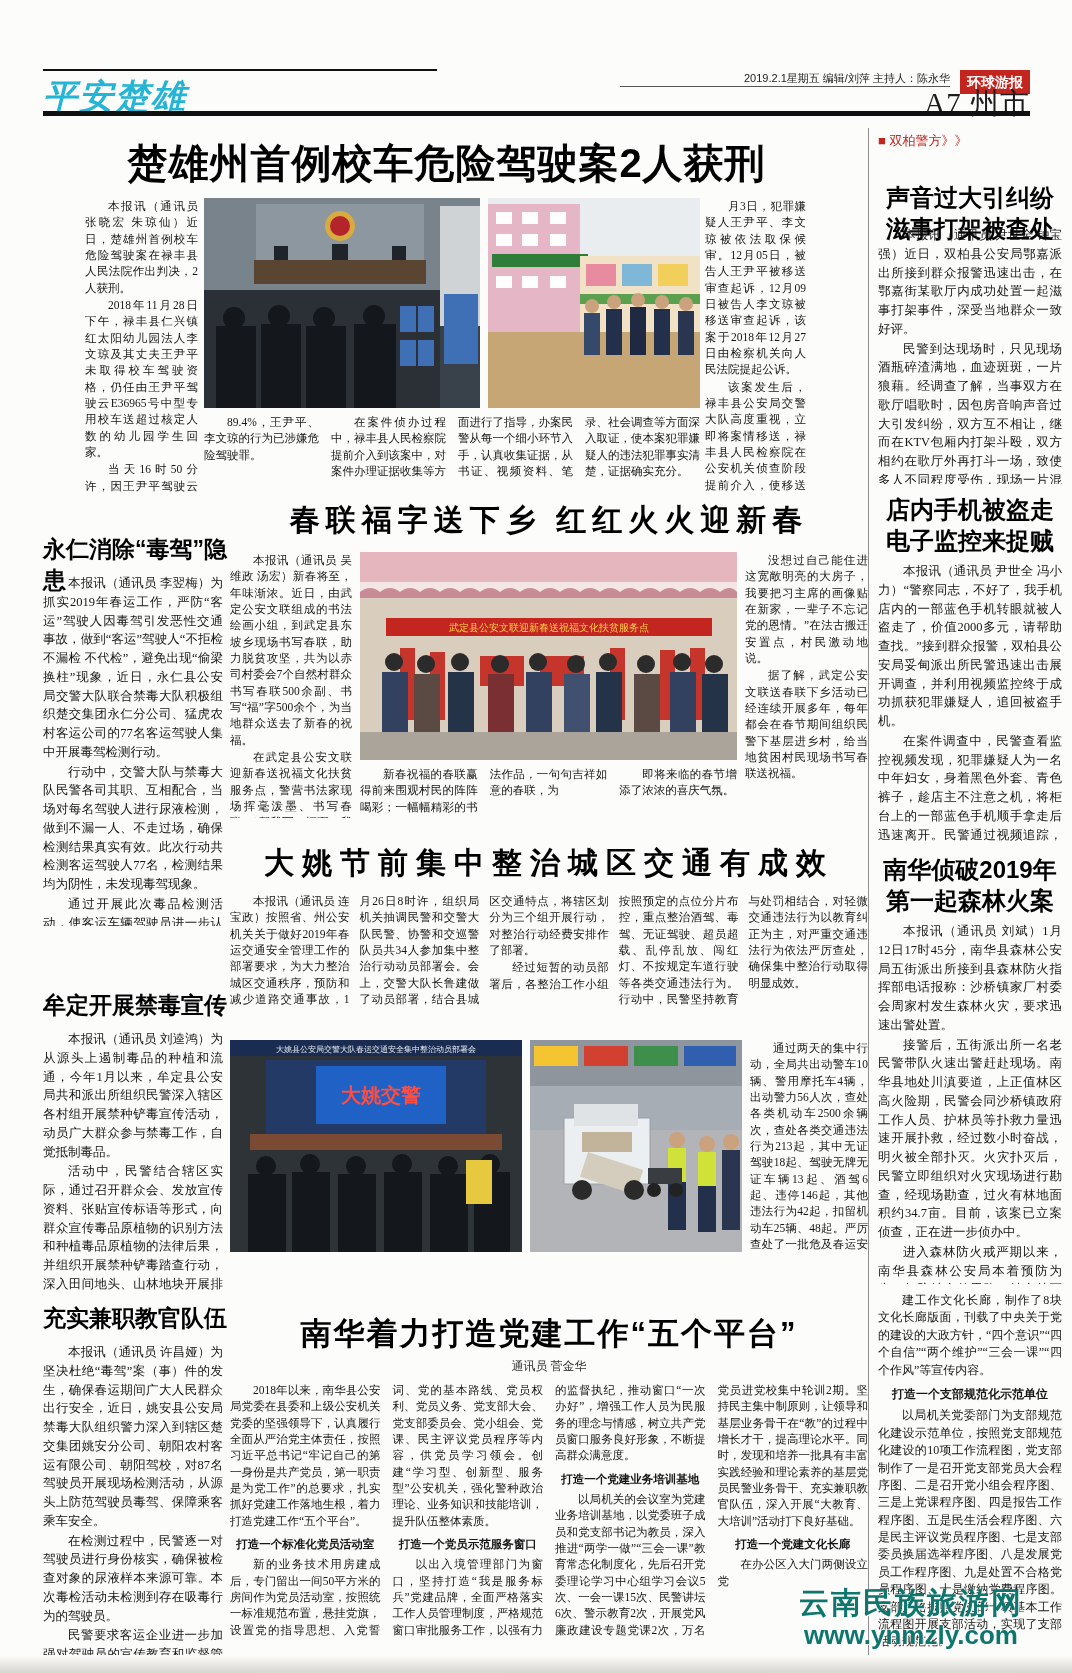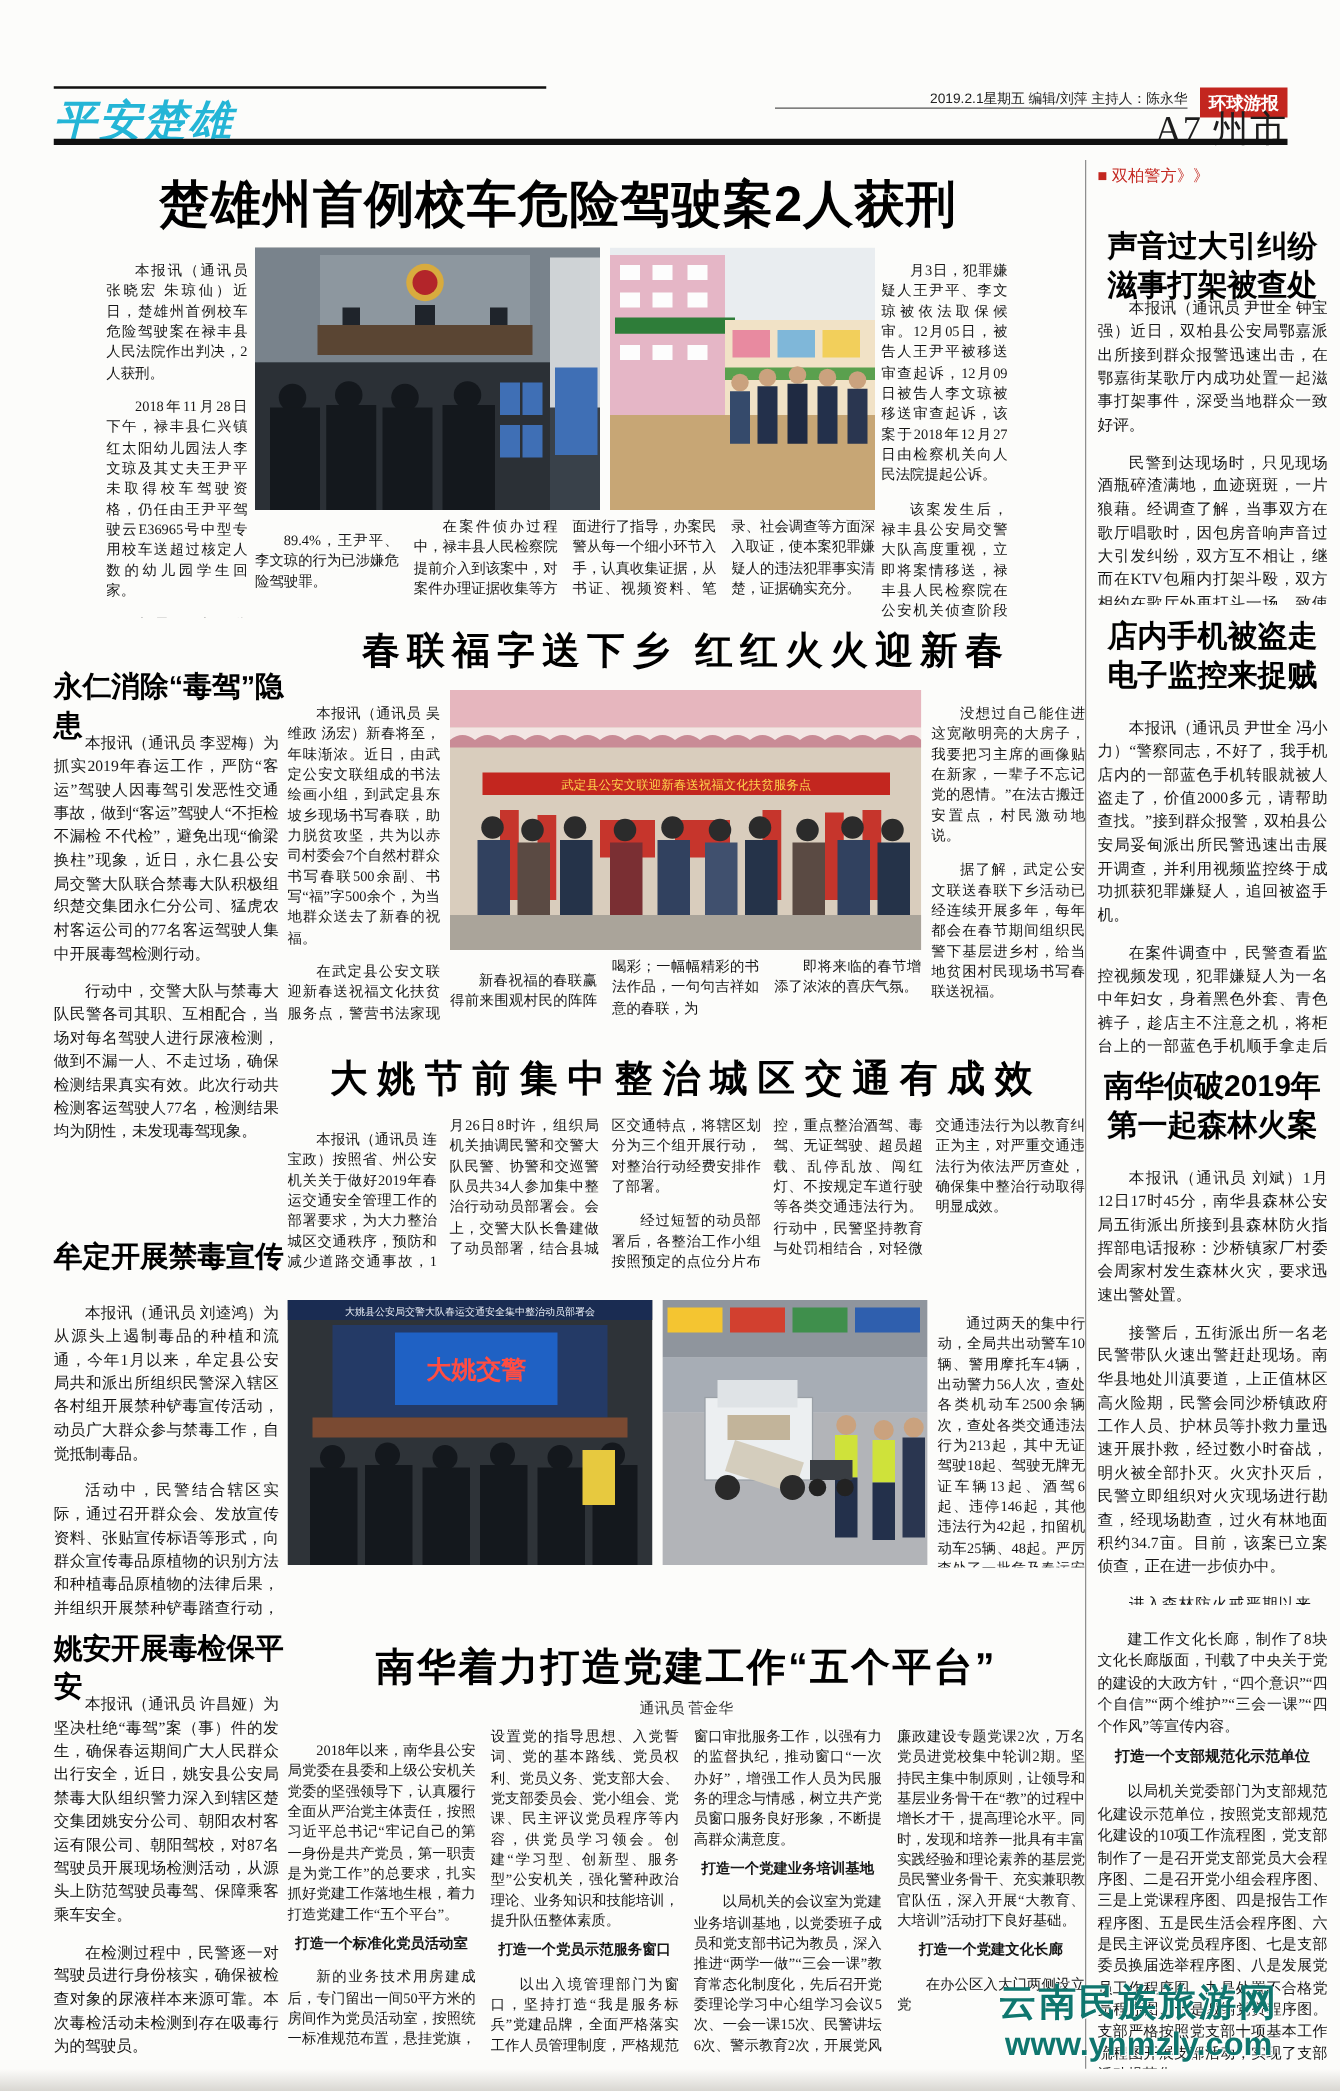--- a/index.html
+++ b/index.html
@@ -2,21 +2,21 @@
 <html><head>
 <meta charset="utf-8">
 <style>
   html,body{margin:0;padding:0;background:#e7e5e0;}
   .page{position:relative;width:1072px;height:1673px;margin:0 auto;background:#fcfcfa;
         font-family:"Liberation Serif",serif;color:#161616;overflow:hidden;}
   .abs{position:absolute;}
   .hl{font-family:"Liberation Sans",sans-serif;font-weight:bold;color:#000;text-align:center;}
   .hl-left{font-family:"Liberation Sans",sans-serif;font-weight:bold;color:#000;text-align:left;}
   .body{text-align:justify;overflow:hidden;}
-  .body p{margin:11px 0 1px 0;text-indent:2em;}
+  .body p{margin:0 0 1px 0;text-indent:2em;}
   .subhead{font-family:"Liberation Sans",sans-serif;font-weight:bold;text-align:center;
            margin:7px 0 4px 0;text-indent:0;}
   .rule{background:#111;}
   .masthead-title{font-family:"Liberation Sans",sans-serif;font-weight:bold;font-style:italic;
                   color:#24b5d6;font-size:34px;letter-spacing:2px;}
   .dateline{font-size:11px;color:#222;text-align:right;font-family:"Liberation Sans",sans-serif;}
   .paperbox{background:#c3261f;color:#fff;font-family:"Liberation Sans",sans-serif;font-weight:bold;
             font-size:14px;text-align:center;line-height:24px;}
   .pageno{font-size:29px;color:#1d1d1d;text-align:right;letter-spacing:1px;}
   .police-label{color:#c3261f;font-family:"Liberation Sans",sans-serif;font-weight:normal;font-size:13px;}
@@ -149,21 +149,21 @@
       <p>行动中，交警大队与禁毒大队民警各司其职、互相配合，当场对每名驾驶人进行尿液检测，做到不漏一人、不走过场，确保检测结果真实有效。此次行动共检测客运驾驶人77名，检测结果均为阴性，未发现毒驾现象。</p>
       <p>通过开展此次毒品检测活动，使客运车辆驾驶员进一步认清了“毒驾”的危害，并提高了驾驶员识毒、防毒、拒毒的意识，不做“瘾君子”，珍爱生命，远离毒驾，从而减少了客运安全隐患，有效确保了人民群众的生命财产安全。</p>
     </div>
 
   <div class="abs hl-left" style="left:43px;top:990px;width:185px;font-size:23px;">牟定开展禁毒宣传</div>
   <div class="abs body" style="left:43px;top:1030px;width:180px;height:262px;font-size:12.5px;line-height:1.5;">
       <p>本报讯（通讯员 刘逵鸿）为从源头上遏制毒品的种植和流通，今年1月以来，牟定县公安局共和派出所组织民警深入辖区各村组开展禁种铲毒宣传活动，动员广大群众参与禁毒工作，自觉抵制毒品。</p>
       <p>活动中，民警结合辖区实际，通过召开群众会、发放宣传资料、张贴宣传标语等形式，向群众宣传毒品原植物的识别方法和种植毒品原植物的法律后果，并组织开展禁种铲毒踏查行动，深入田间地头、山林地块开展排查，坚决防止非法种植毒品原植物现象的发生。</p>
     </div>
 
-  <div class="abs hl-left" style="left:43px;top:1303px;width:185px;font-size:23px;">姚安开展毒检保平安</div>
+  <div class="abs hl-left" style="left:43px;top:1303px;width:185px;font-size:23px;">充实兼职教官队伍</div>
   <div class="abs body" style="left:43px;top:1343px;width:180px;height:314px;font-size:12.5px;line-height:1.5;">
       <p>本报讯（通讯员 许昌娅）为坚决杜绝“毒驾”案（事）件的发生，确保春运期间广大人民群众出行安全，近日，姚安县公安局禁毒大队组织警力深入到辖区楚交集团姚安分公司、朝阳农村客运有限公司、朝阳驾校，对87名驾驶员开展现场检测活动，从源头上防范驾驶员毒驾、保障乘客乘车安全。</p>
       <p>在检测过程中，民警逐一对驾驶员进行身份核实，确保被检查对象的尿液样本来源可靠。本次毒检活动未检测到存在吸毒行为的驾驶员。</p>
       <p>民警要求客运企业进一步加强对驾驶员的宣传教育和监督管理工作，严把驾驶员准入关、强化驾驶人资质审查，绝不让有吸毒史的人员驾驶客运车辆，切实保障广大乘客的乘车安全。</p>
     </div>
 
   <div class="abs hl" style="left:230px;top:500px;width:638px;font-size:30px;letter-spacing:6px;">春联福字送下乡  红红火火迎新春</div>
   <div class="abs body" style="left:230px;top:552px;width:122px;height:266px;font-size:11.5px;line-height:1.42;">
       <p>本报讯（通讯员 吴维政 汤宏）新春将至，年味渐浓。近日，由武定公安文联组成的书法绘画小组，到武定县东坡乡现场书写春联，助力脱贫攻坚，共为以赤司村委会7个自然村群众书写春联500余副、书写“福”字500余个，为当地群众送去了新春的祝福。</p>
       <p>在武定县公安文联迎新春送祝福文化扶贫服务点，警营书法家现场挥毫泼墨、书写春联。“帮我写一幅啊，我家新修的房子还没贴春联”“好的，没问题！”对于村民的要求，警营书法家都一一满足。幅幅散发着清新墨香的喜庆大红春联，一幅幅苍劲有力、洋溢着</p>

